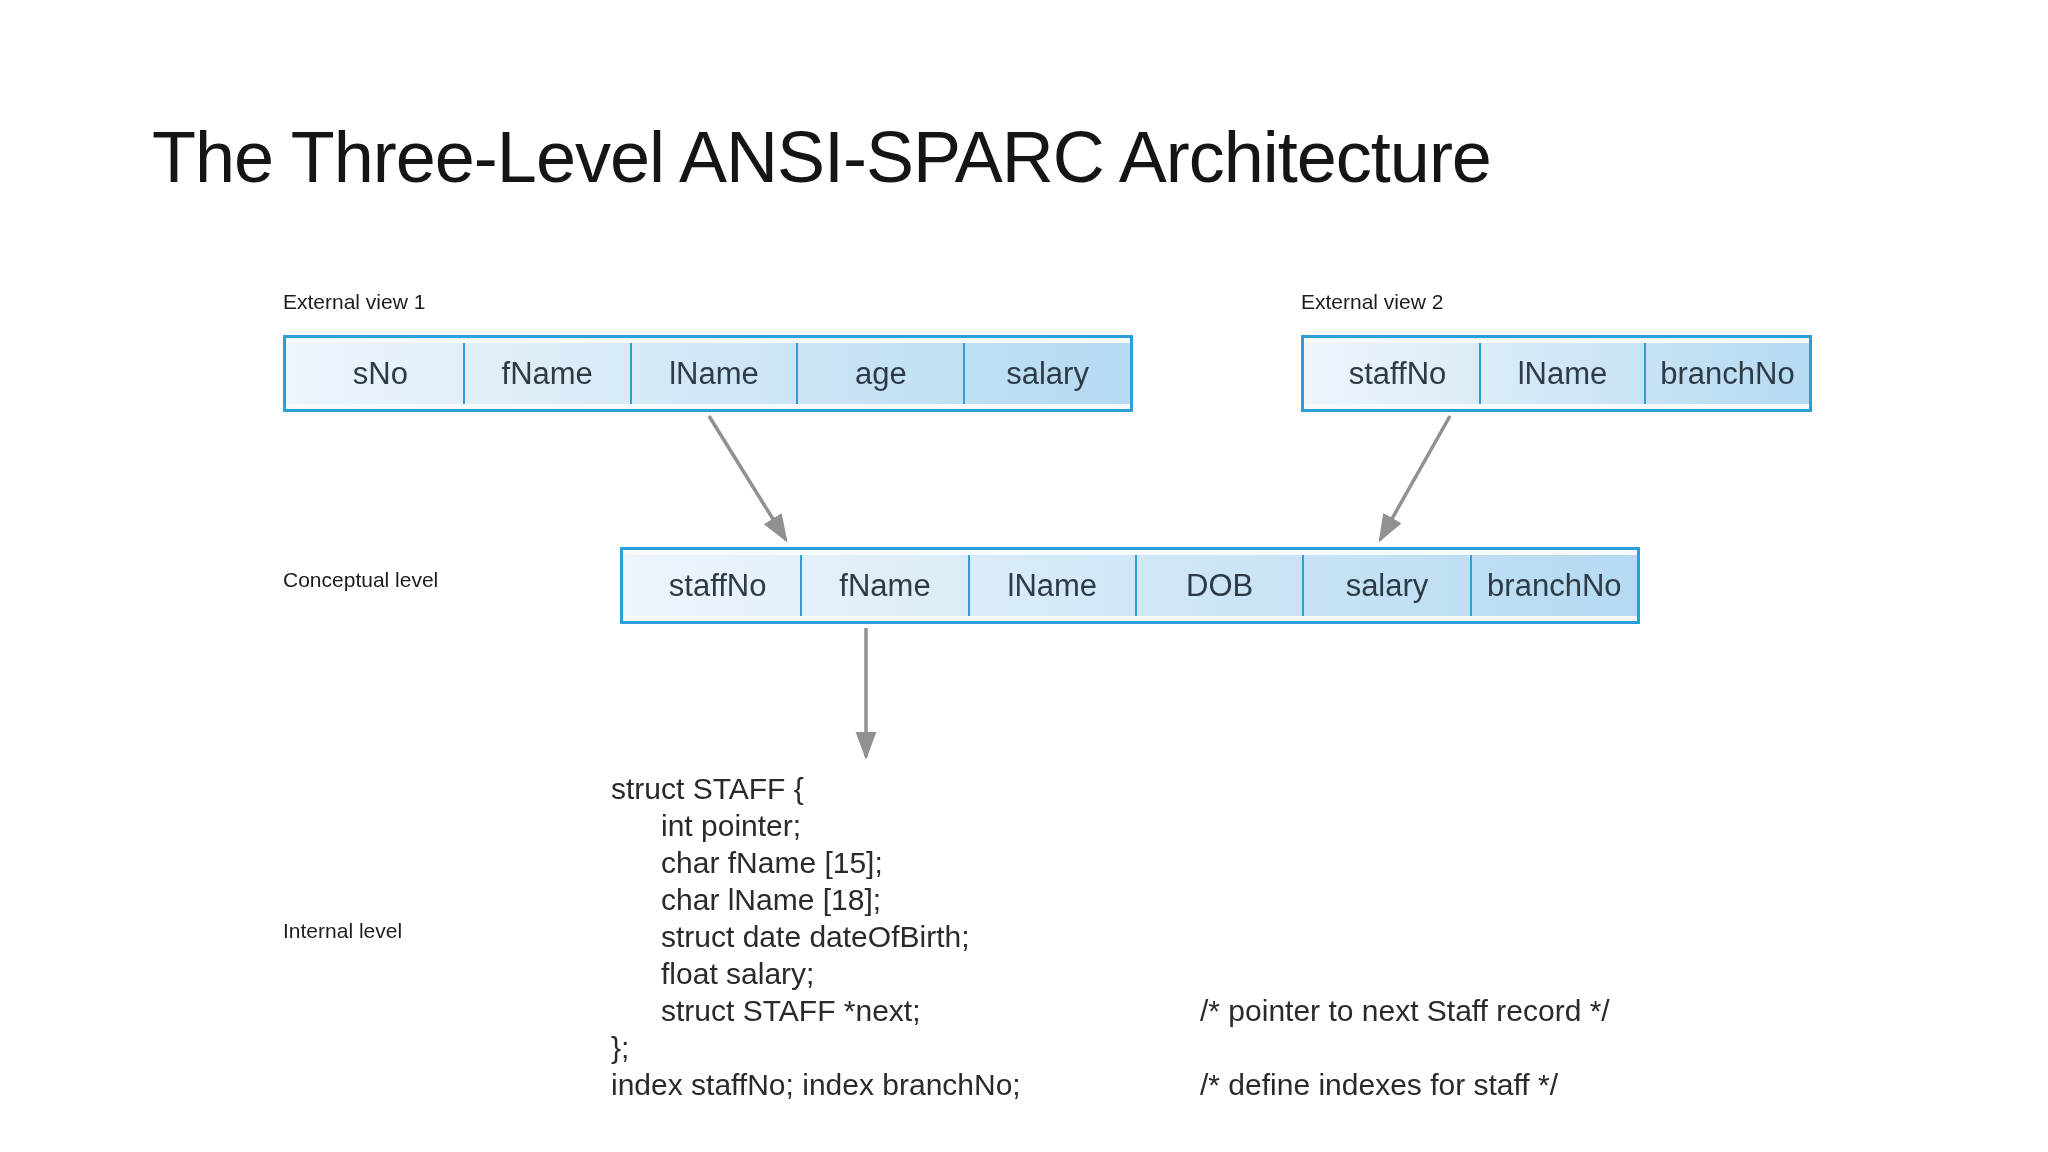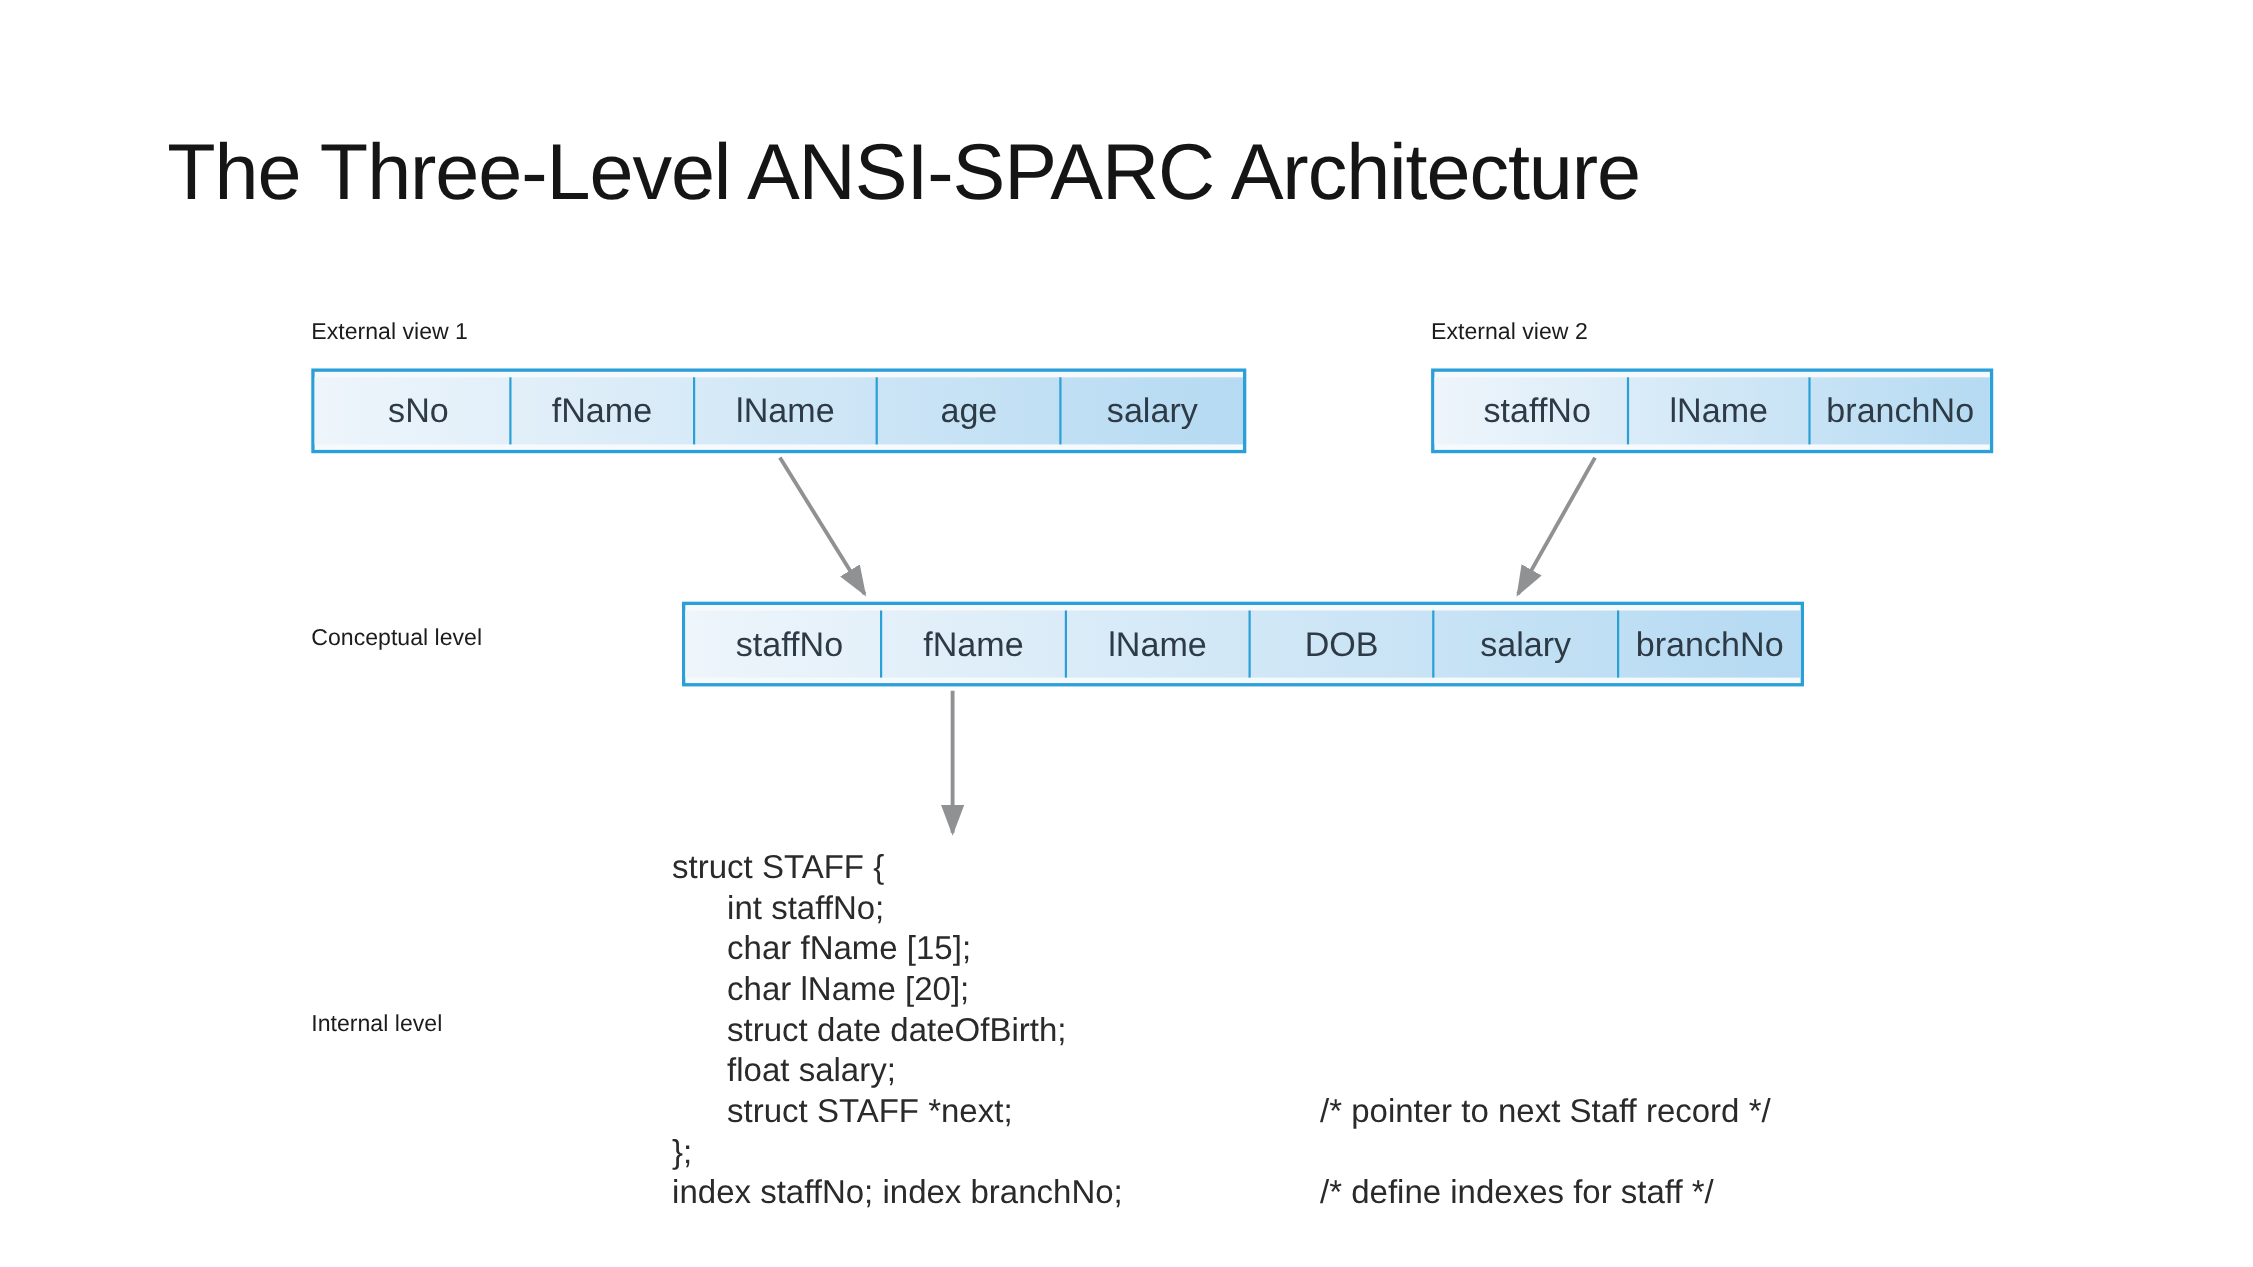--- a/index.html
+++ b/index.html
@@ -139,23 +139,23 @@
       </marker>
     </defs>
     <line x1="709" y1="416" x2="786" y2="540" stroke="#8f9192" stroke-width="3.5" marker-end="url(#ah)"></line>
     <line x1="1450" y1="416" x2="1380" y2="540" stroke="#8f9192" stroke-width="3.5" marker-end="url(#ah)"></line>
     <line x1="866" y1="628" x2="866" y2="757" stroke="#8f9192" stroke-width="3.5" marker-end="url(#ah)"></line>
   </svg>
 
   <div class="level-label lbl-internal">Internal level</div>
   <div class="code-block">
     <div class="code-line"><span>struct STAFF {</span></div>
-    <div class="code-line"><span>      int staffNo;</span></div>
+    <div class="code-line"><span>      int pointer;</span></div>
     <div class="code-line"><span>      char fName [15];</span></div>
-    <div class="code-line"><span>      char lName [20];</span></div>
+    <div class="code-line"><span>      char lName [18];</span></div>
     <div class="code-line"><span>      struct date dateOfBirth;</span></div>
     <div class="code-line"><span>      float salary;</span></div>
     <div class="code-line"><span>      struct STAFF *next;</span><span class="code-comment">/* pointer to next Staff record */</span></div>
     <div class="code-line"><span>};</span></div>
     <div class="code-line"><span>index staffNo; index branchNo;</span><span class="code-comment">/* define indexes for staff */</span></div>
   </div>
 
 </div>
 
 </body></html>

